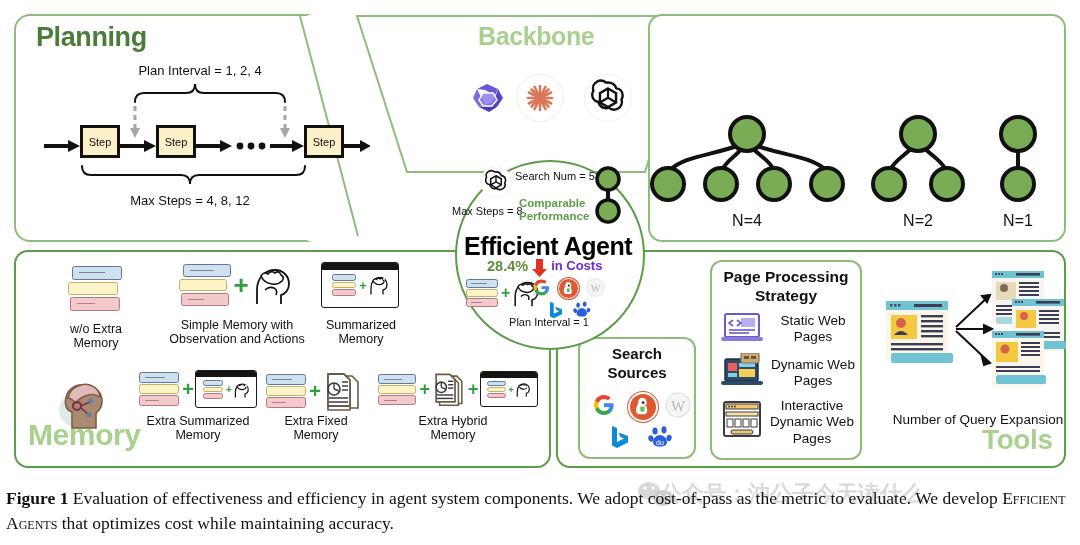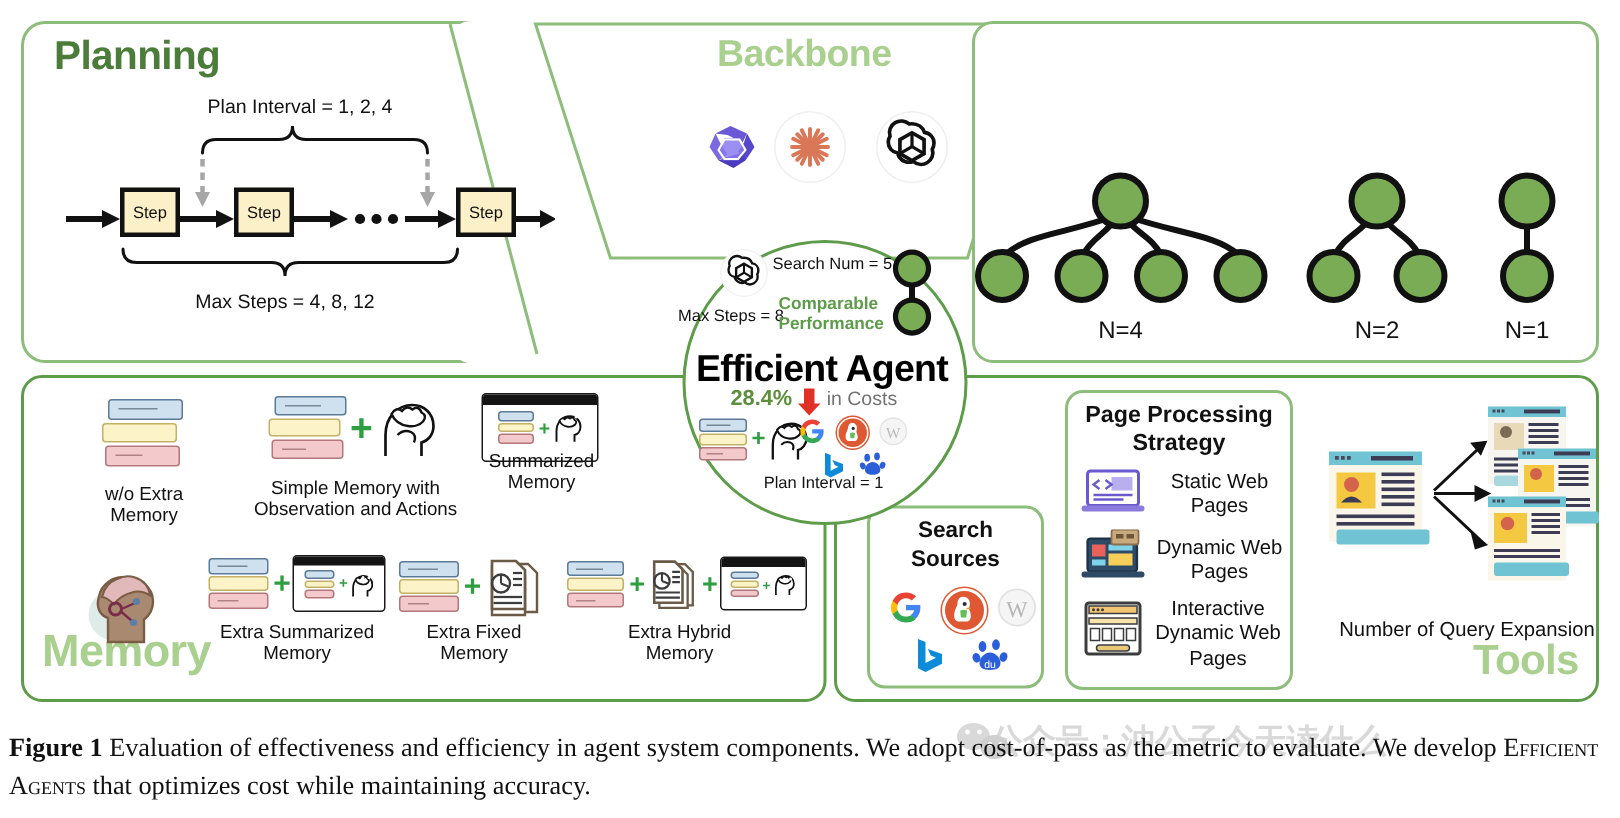--- a/index.html
+++ b/index.html
@@ -12,21 +12,21 @@
   .lbl{position:absolute;text-align:center;color:#111;line-height:1.12;font-size:11.5px;}
   .lbl.b{font-weight:bold;}
   
   #core{position:absolute;left:455px;top:160px;width:186px;height:186px;border-radius:50%;
         background:#fff;border:2px solid #5d9c48;z-index:30;}
   #coreTitle{position:absolute;left:548px;top:232px;transform:translate(-50%,0);
         font-size:25px;font-weight:bold;color:#000;white-space:nowrap;z-index:31;letter-spacing:-.5px;}
   .mini{position:absolute;z-index:31;}
   .cmp{color:#5d9c48;font-weight:bold;font-size:11.5px;line-height:1.15;}
   .pct{color:#5d8f3c;font-weight:bold;font-size:14.5px;}
-  .incosts{color:#737373;font-weight:normal;font-size:13px;}
+  .incosts{color:#6d28d9;font-weight:bold;font-size:13px;}
   .bub{box-sizing:border-box;border-radius:2.5px;border:1px solid #6b7b8c;position:relative;}
   .bub.b1{background:#cfe0ee;border-color:#5d7b98;}
   .bub.b2{background:#fdf3c8;border-color:#b9a martial;}
   .bub.b3{background:#f3c9cb;border-color:#b2787c;}
   .ln{height:1px;background:#5a6b7c;opacity:.75;margin:2px 2px;}
   .plus{color:#2f9e41;font-weight:bold;display:inline-block;}
   .card{box-sizing:border-box;border:1.5px solid #1a1a1a;border-radius:3px;background:#fff;position:relative;}
   .cardbar{background:#141414;height:7px;border-radius:2px 2px 0 0;position:relative;}
   .dot3{position:absolute;right:4px;top:2.5px;width:13px;height:2px;}
   .dot3 i{display:inline-block;width:2px;height:2px;border-radius:50%;background:#fff;margin-left:2px;}
@@ -214,21 +214,21 @@
           <div class="bub b3" style="width:24px;height:7px;margin-top:1px;"></div>
         </div>
         <span class="plus" style="font-size:13px;">+</span>
         <svg width="20" height="22" viewBox="0 0 40 42">
           <path d="M6 40 L6 26 C6 14 14 6 24 6 C32 6 38 12 38 20 C38 26 34 30 30 31 L30 40" fill="none" stroke="#111" stroke-width="2.6"></path>
           <path d="M10 12 q3 -5 7 -2 q3 -4 7 -1 q4 -3 6 2 q4 2 1 6 q-4 4 -10 3 q-8 -1 -11 -8z" fill="#fff" stroke="#111" stroke-width="2.4"></path>
         </svg>
       </div>
     </div>
   </div>
-  <div class="lbl" style="left:308px;top:300px;width:106px;font-size:12.5px;">
+  <div class="lbl" style="left:308px;top:318px;width:106px;font-size:12.5px;">
     <span>Summarized</span><br>
     <span>Memory</span>
   </div>
 
   <div style="position:absolute;left:46px;top:372px;width:80px;height:64px;">
     <svg width="80" height="64" viewBox="0 0 80 64">
       <circle cx="30" cy="38" r="17" fill="#cfe3e0" opacity=".7"></circle>
       <path d="M26 56 L26 40 C20 38 18 32 20 26 C21 18 29 12 38 13 C48 13 56 20 56 29 C56 34 54 38 50 41 L50 56 Z" fill="#a98a70" stroke="#7b5c45" stroke-width="1.6"></path>
       <path d="M22 26 q2 -9 10 -12 q6 -3 12 -1 q9 3 10 12 q-6 -4 -12 -2 q-8 2 -12 8 q-5 -5 -8 -5z" fill="#e2b9ba" stroke="#7b5c45" stroke-width="1.4"></path>
       <circle cx="31" cy="34" r="4" fill="none" stroke="#7b2c4a" stroke-width="2"></circle>

